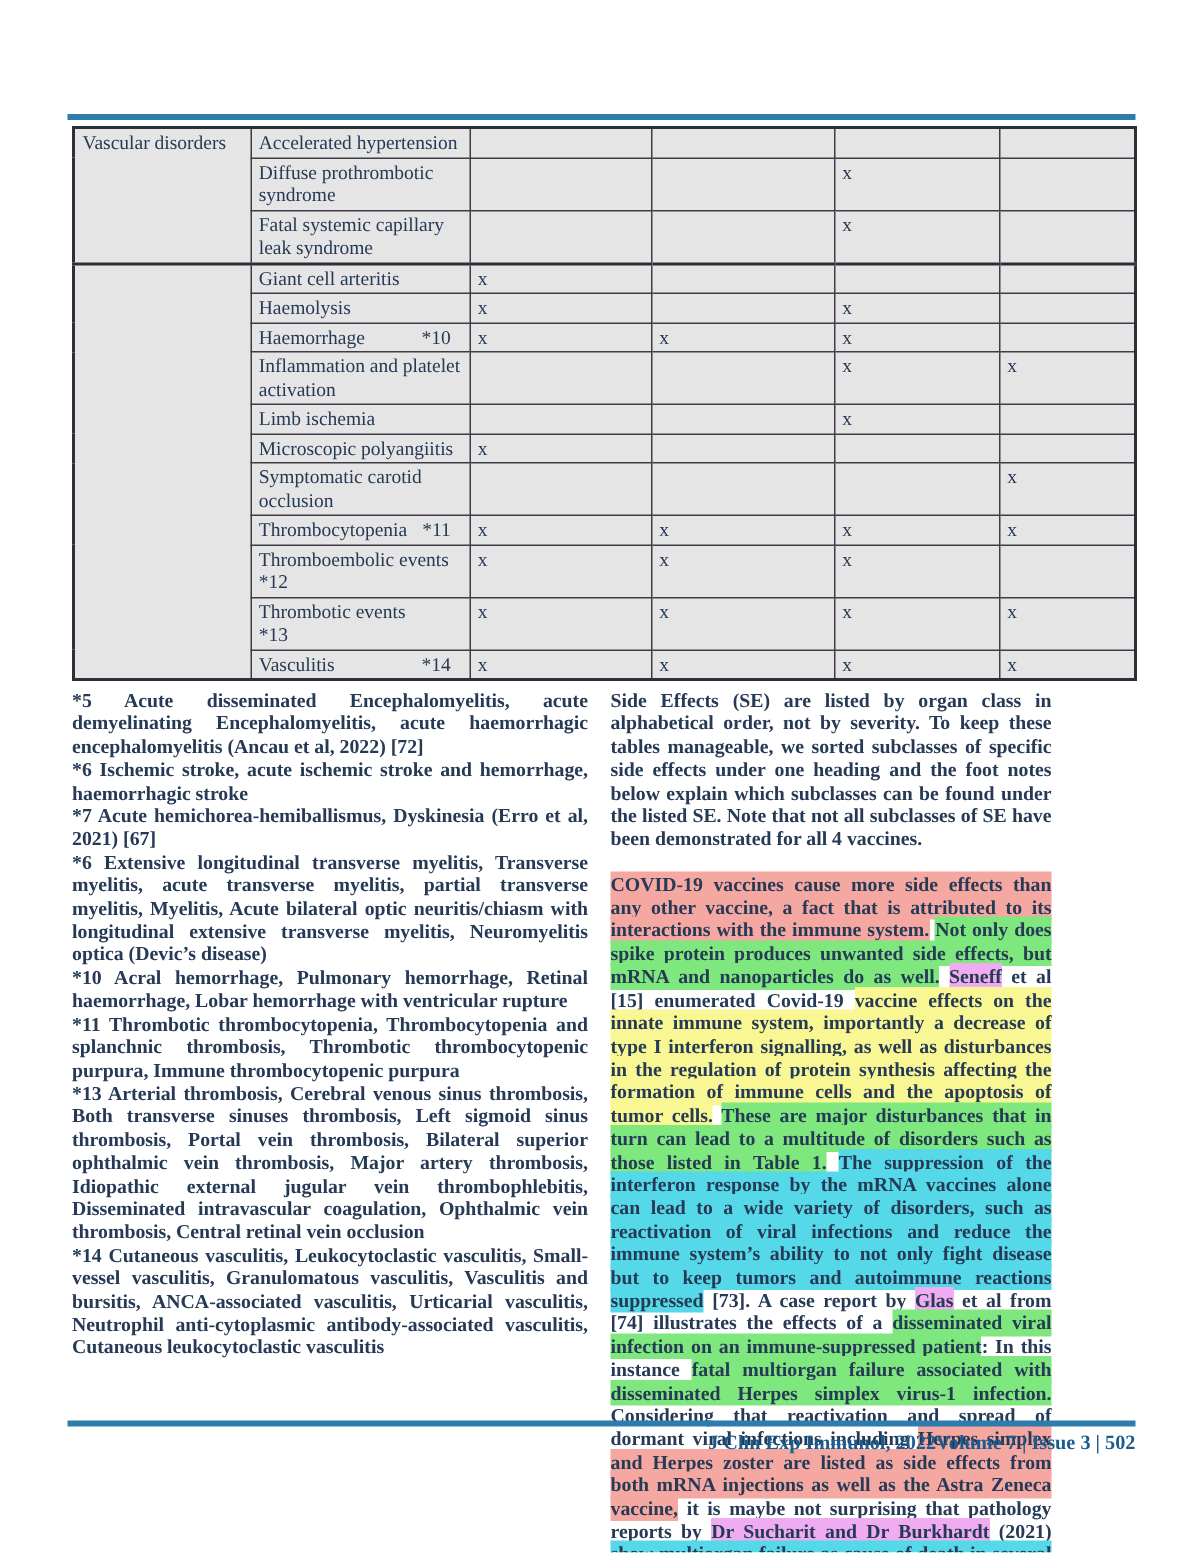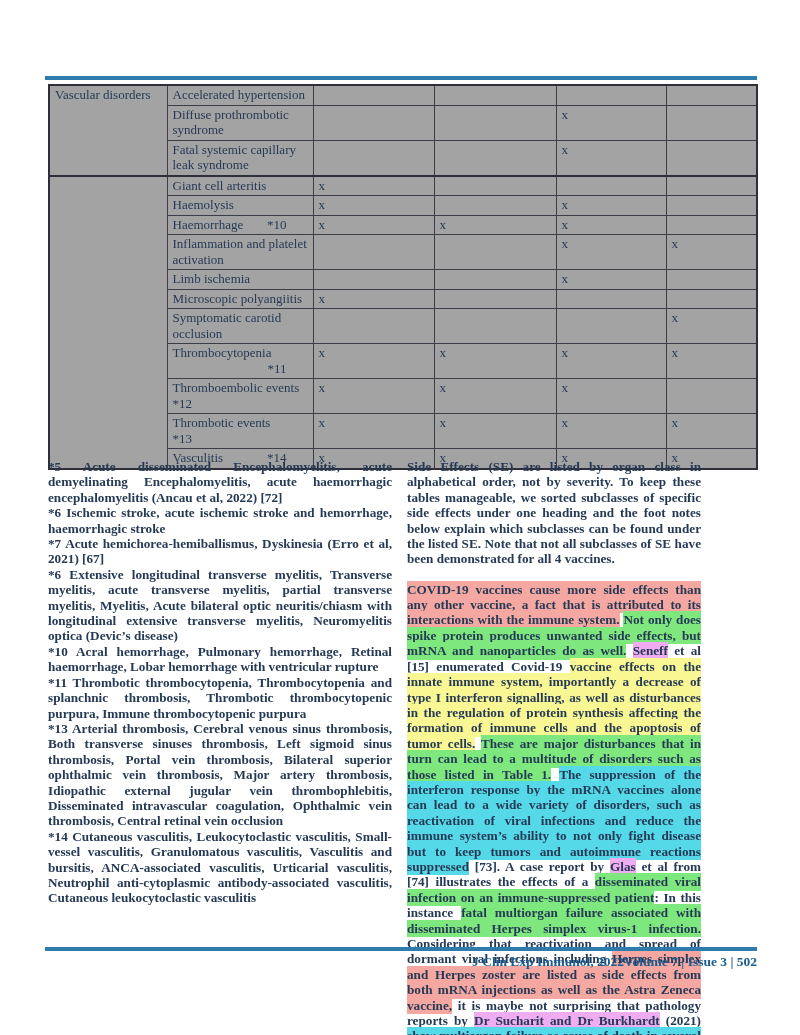--- a/index.html
+++ b/index.html
@@ -5,31 +5,31 @@
   html,body { margin:0; padding:0; background:#ffffff; }
   .page {
     position:relative; width:800px; height:1035px; background:#ffffff;
     font-family:"Liberation Serif", serif; color:#263a55; overflow:hidden;
   }
   .top-rule { position:absolute; left:45px; top:76px; width:712px; height:4px; background:#2e7cad; }
 
   
   .se-table {
     position:absolute; left:48px; top:84px; width:708px;
-    border-collapse:collapse; background:#a3a3a3; table-layout:fixed;
+    border-collapse:collapse; background:#e5e5e5; table-layout:fixed;
     border:2px solid #2e2f38;
   }
   .se-table td {
     border:1px solid #3c3d46; vertical-align:top;
     padding:1px 4px 2px 5px; font-size:13px; line-height:15.5px;
     overflow:hidden;
   }
   .se-table tr { height:19px; }
   .group-start td { border-top:2px solid #2e2f38; }
-  .fn-inline { float:right; margin-right:22px; }
+  .fn-inline { float:right; margin-right:8px; }
   .fn-newline { display:block; }
   .mark-cell { font-size:12.5px; }
 
   
   .columns { position:absolute; left:48px; top:459px; width:709px; display:flex; gap:15px; }
   .col-left { width:344px; }
   .col-right { width:294px; }
   .fnote, .intro, .rich {
     margin:0; font-size:13.2px; line-height:15.4px; text-align:justify;font-weight:bold;
   }

